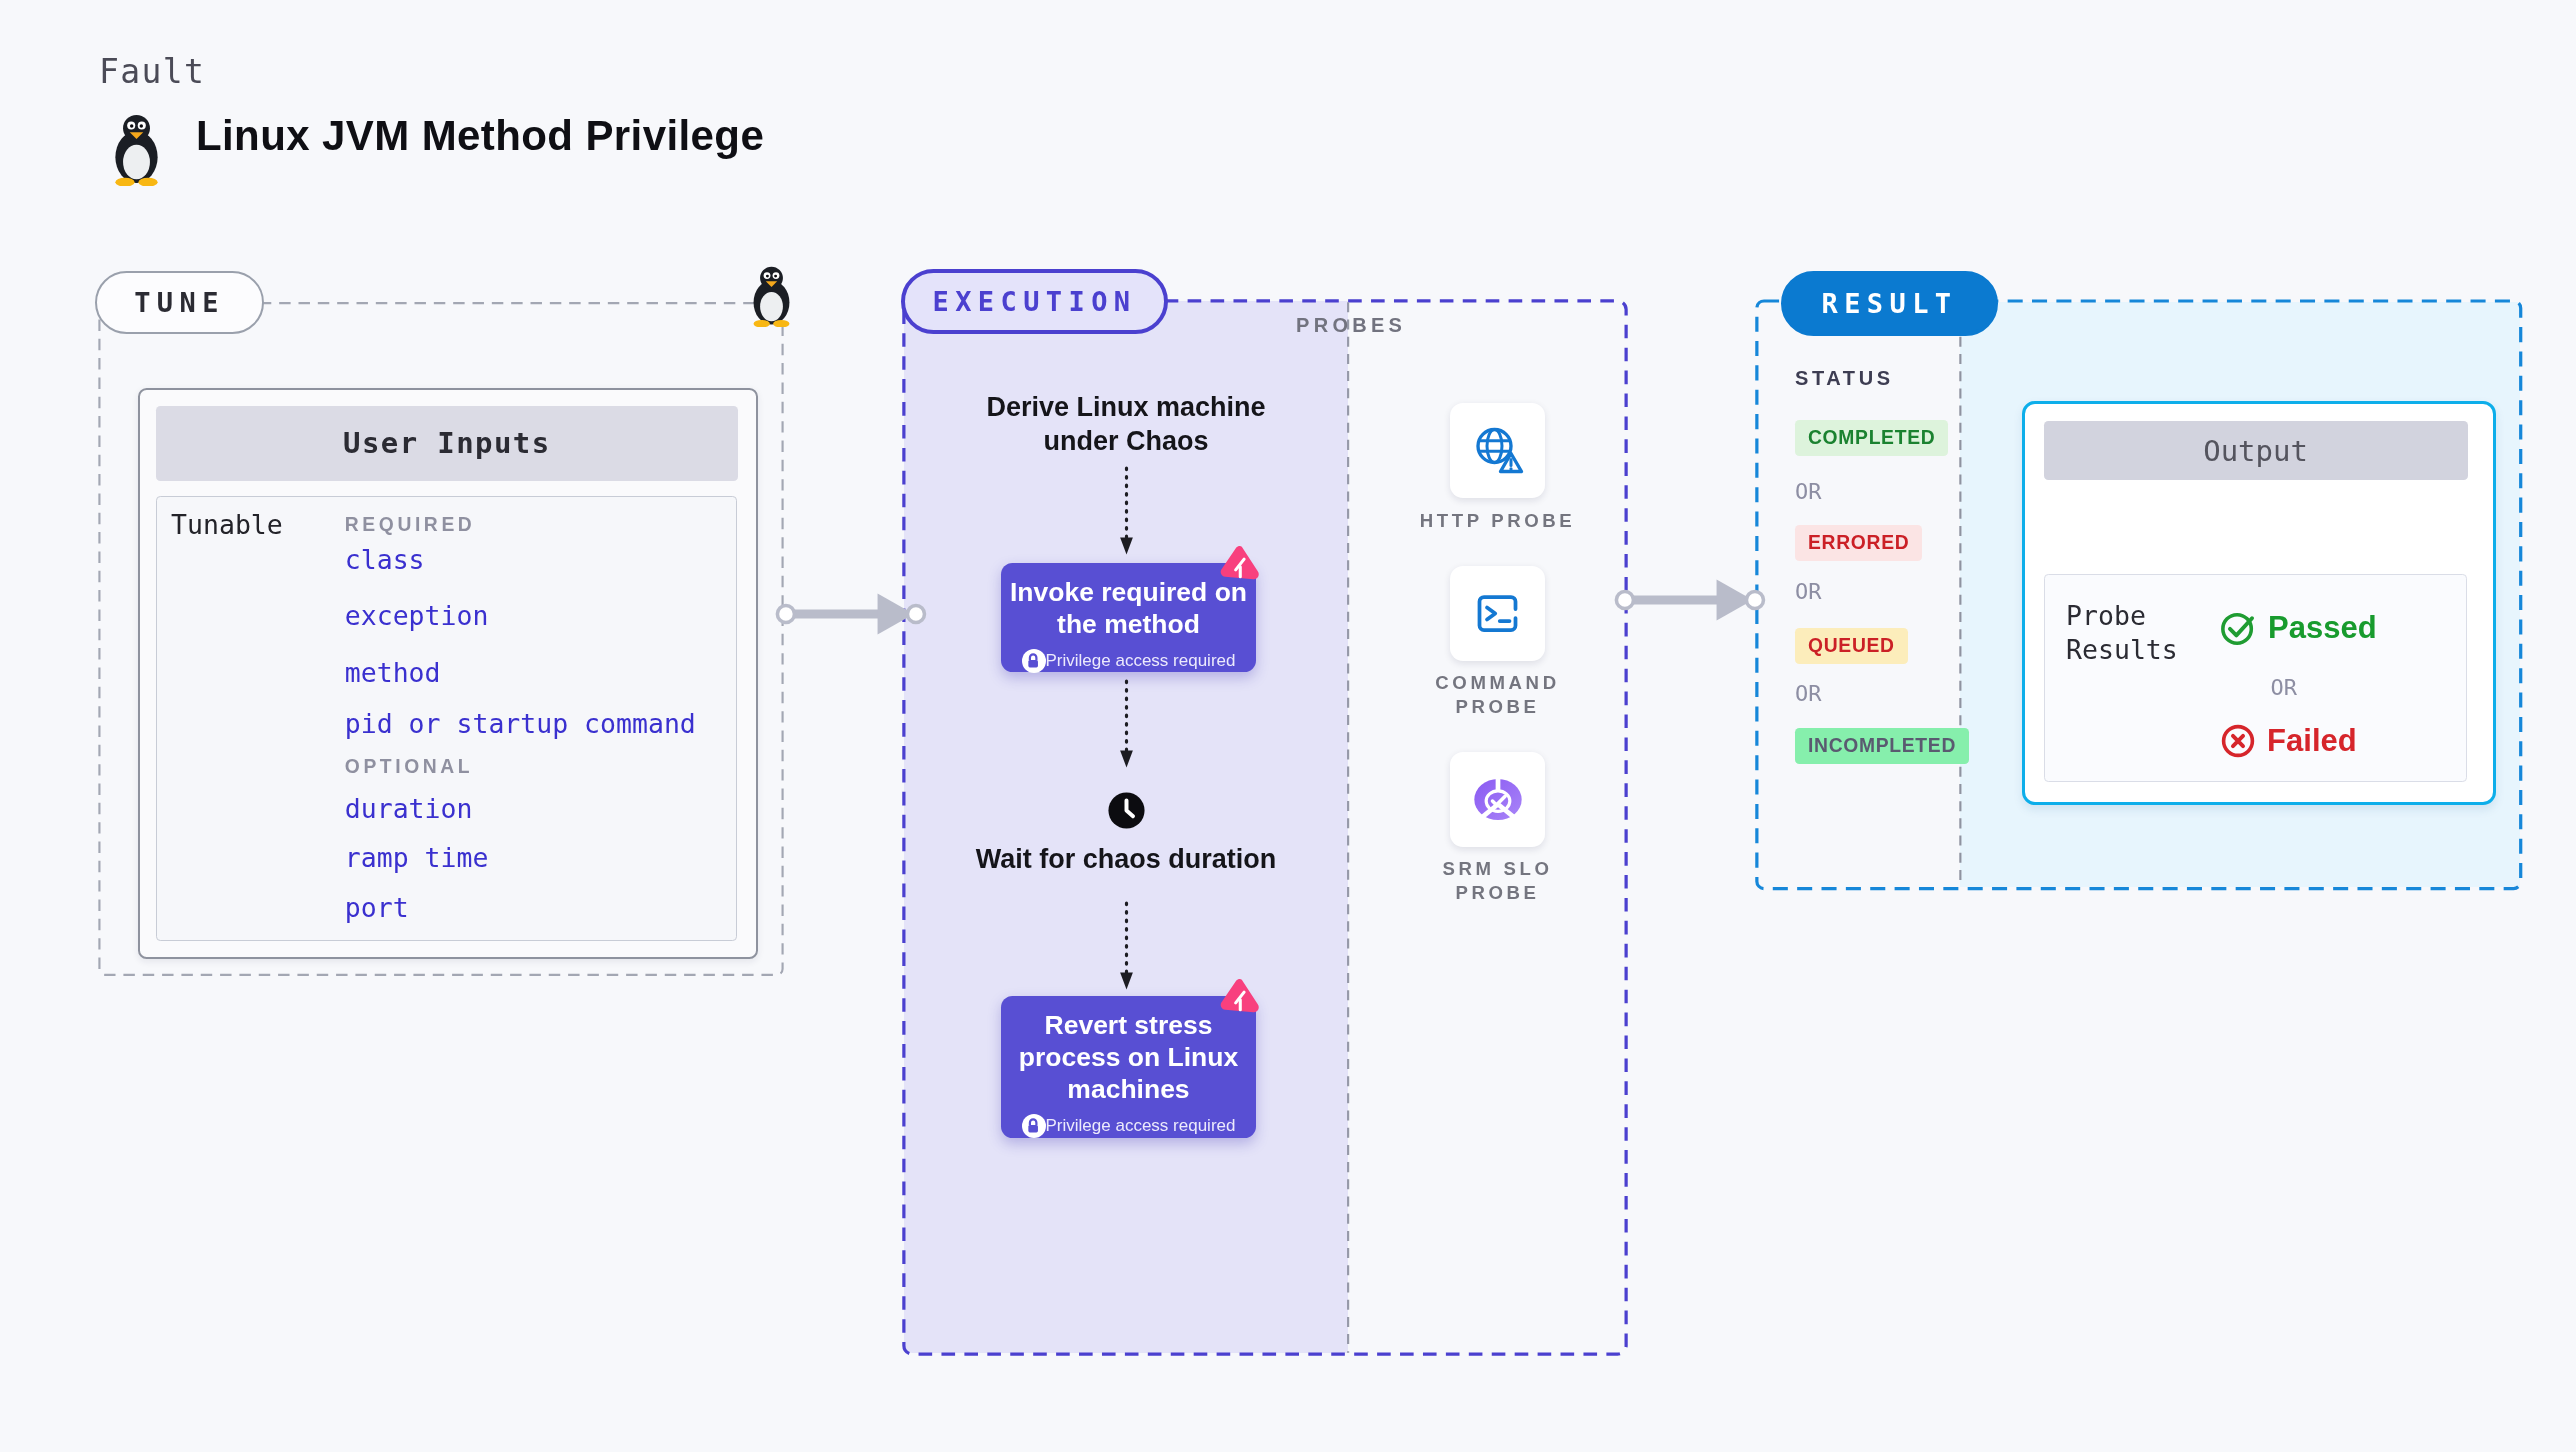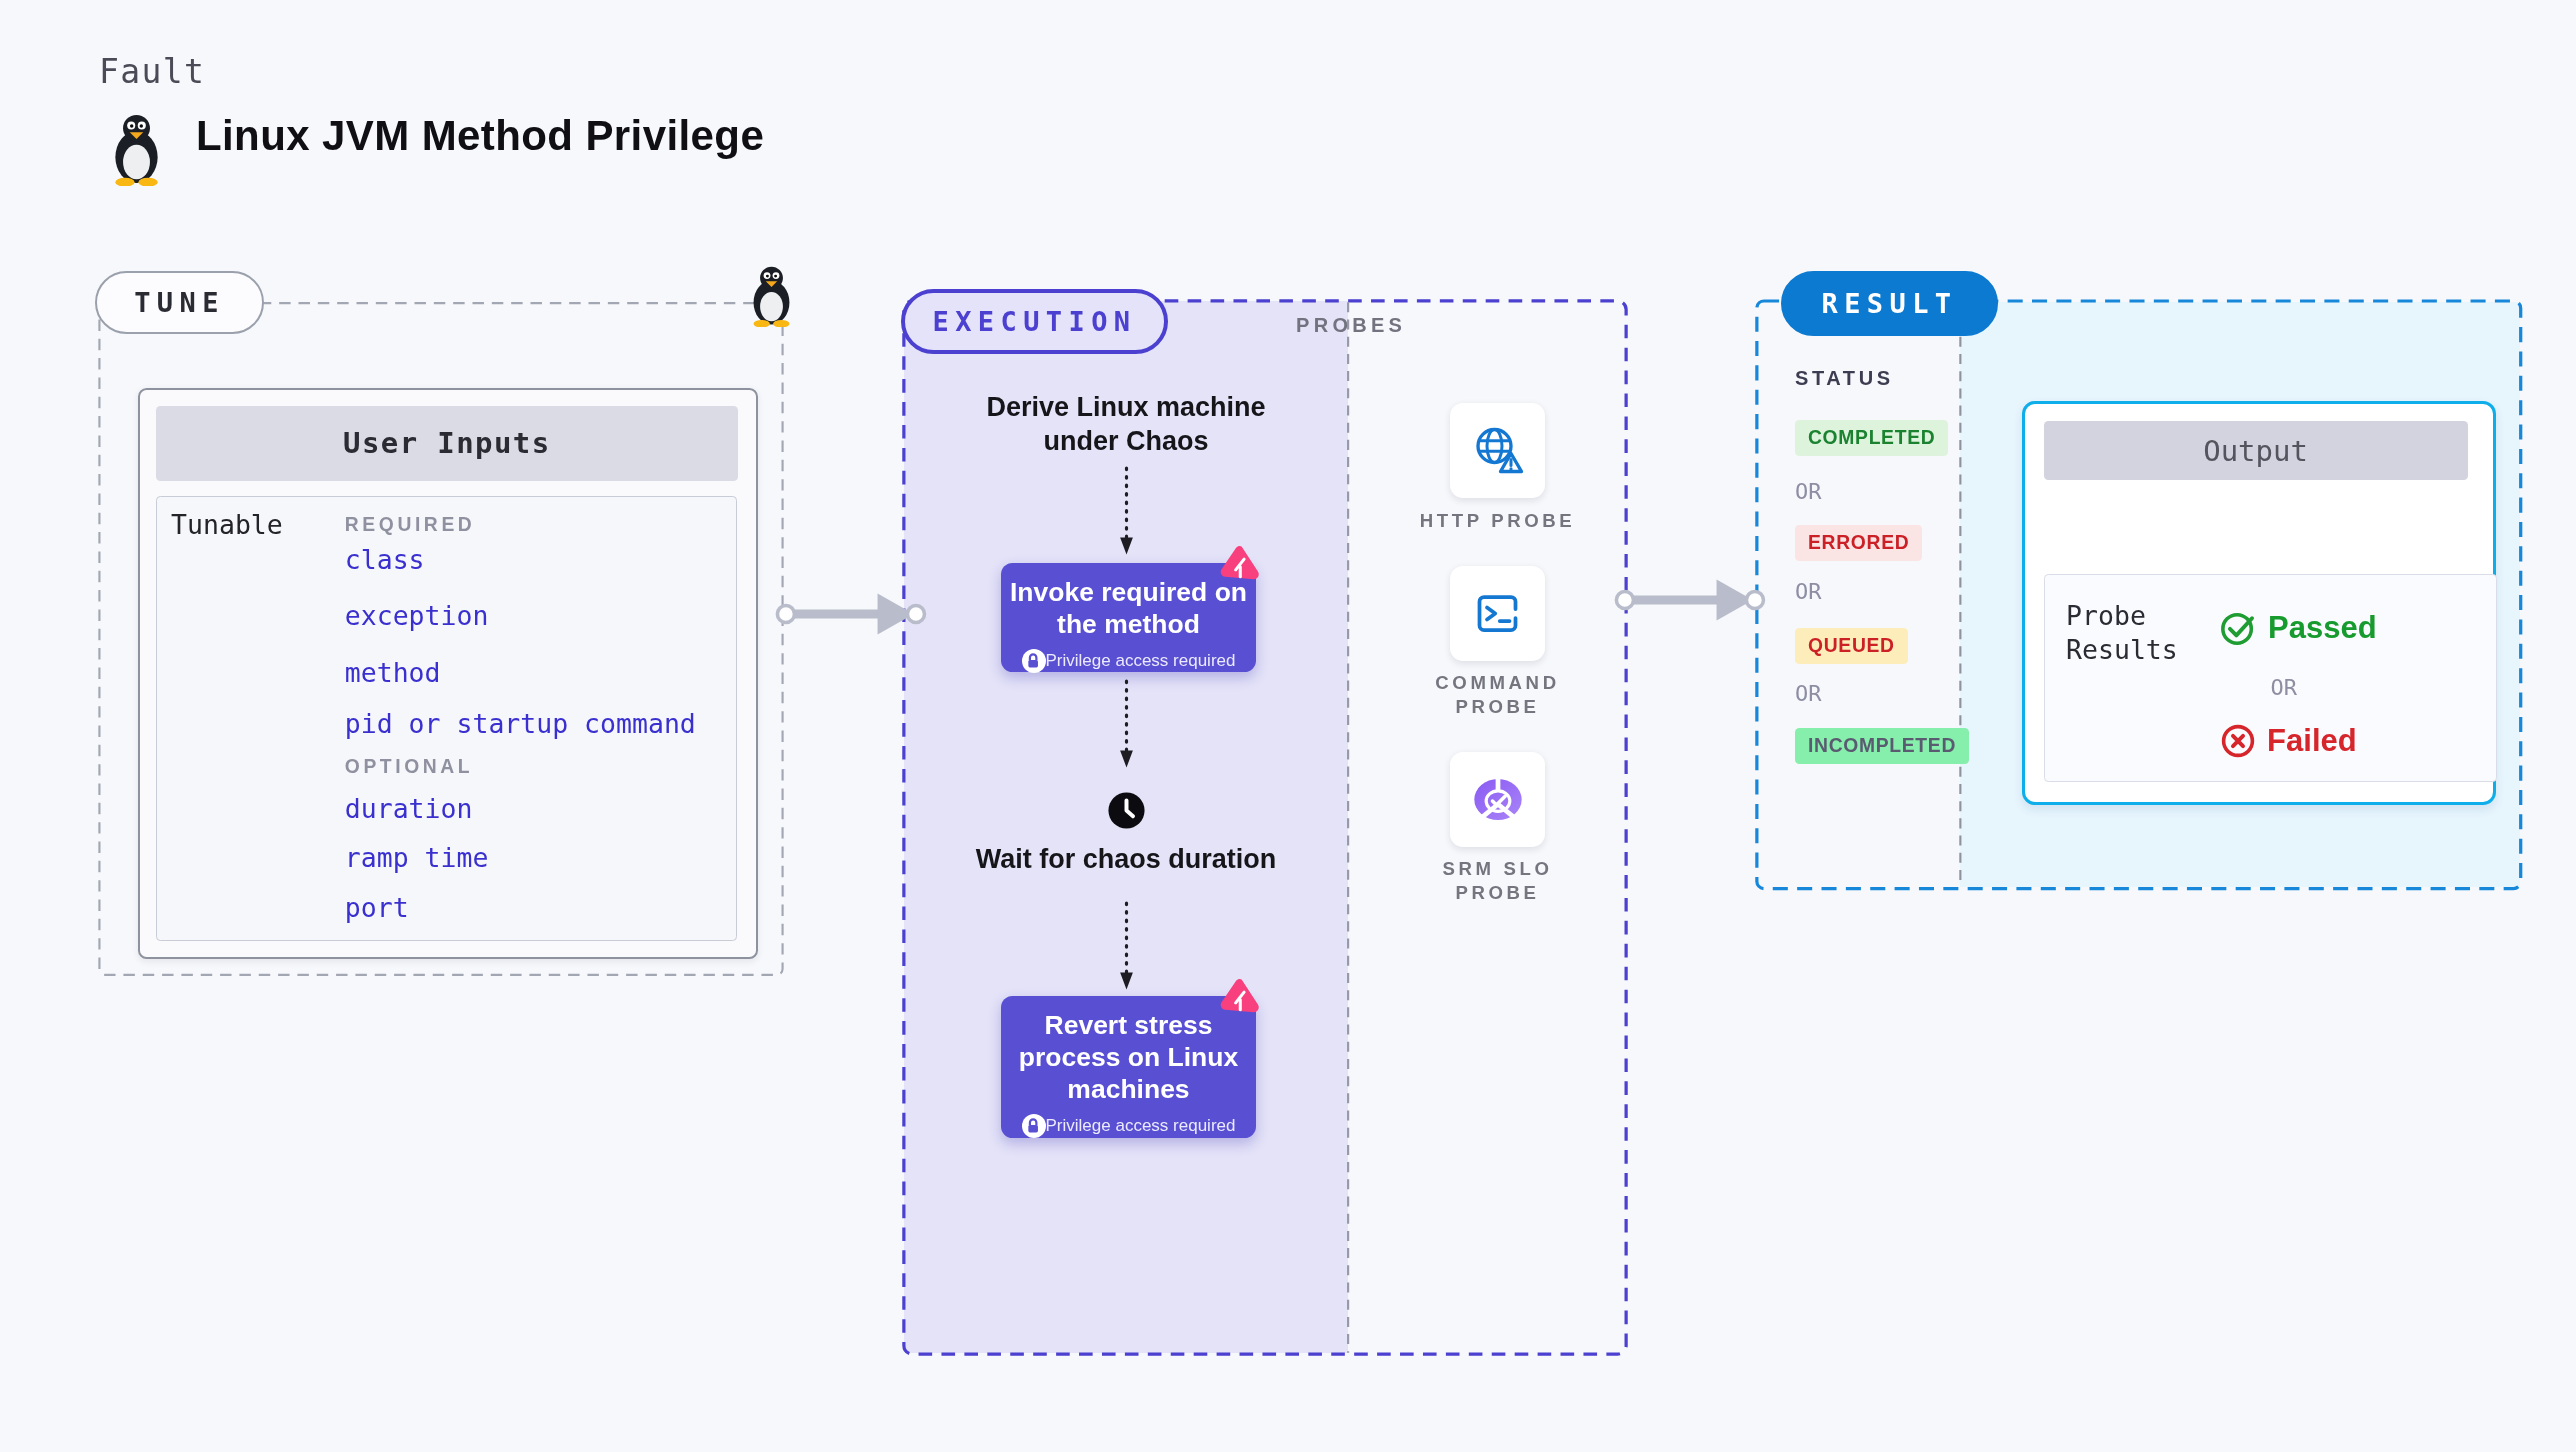--- a/index.html
+++ b/index.html
@@ -11,21 +11,21 @@
   
   .kicker{left:99px;top:52px;font-size:33px;color:#4b4b57;letter-spacing:1.4px;}
   .page-title{left:196px;top:112px;font-size:42px;font-weight:bold;color:#0f0f14;letter-spacing:0.4px;}
 
   
   .pill{display:flex;align-items:center;justify-content:center;border-radius:43px;
         font-weight:bold;font-size:27px;letter-spacing:6.4px;z-index:6;}
   .pill-tune{left:95px;top:271px;width:165px;height:59px;background:#fcfcfe;
              border:2.9px solid #9aa0ac;color:#2b2b33;}
   .pill-exec{left:901px;top:269px;width:259px;height:57px;background:#e4e3fa;
-             border:4.3px solid #4b40cf;color:#4b40cf;margin-top:20px;}
+             border:4.3px solid #4b40cf;color:#4b40cf;}
   .pill-result{left:1781px;top:271px;width:209px;height:57px;background:#0b7ad0;
                border:4.3px solid #0b7ad0;color:#ffffff;}
 
   
   .tune-card{left:138px;top:388px;width:616px;height:567px;background:#fafafc;
              border:2.1px solid #8e929e;border-radius:8.6px;box-shadow:0 2.1px 7.2px rgba(30,30,60,.08);}
   .tune-card-header{left:15.8px;top:15.8px;width:582px;height:75px;background:#dbdbe5;border-radius:4.3px;
              display:flex;align-items:center;justify-content:center;font-size:29px;font-weight:bold;
              color:#2b2b33;letter-spacing:1.4px;}
   .tune-table{left:15.8px;top:106px;width:579px;height:443px;background:#f6f7fa;
@@ -67,21 +67,21 @@
 
   .output-card{left:2022px;top:401px;width:468px;height:398px;background:#ffffff;
                border:3.6px solid #0daeea;border-radius:13px;z-index:3;
                box-shadow:0 4.3px 10px rgba(0,80,140,.10);}
   .output-header{left:18.6px;top:17px;width:424px;height:59px;background:#d2d3de;border-radius:4.3px;
                display:flex;align-items:center;justify-content:center;font-size:29px;color:#54545e;}
   .output-row{left:18.6px;width:421px;background:#fafbfe;border:1.4px solid #dadde7;border-radius:4.3px;}
   .row-metrics{top:93px;height:57px;display:flex;align-items:center;}
   .metrics-label{margin-left:21.5px;font-size:26.5px;color:#2b2b33;}
   .metrics-value{margin-left:69px;font-size:26.5px;color:#5044ef;}
-  .row-proberes{top:170px;height:206px;padding-left:30px;}
+  .row-proberes{top:170px;height:206px;}
   .proberes-label{left:21.5px;top:24px;width:150px;font-size:26.5px;line-height:34px;color:#2b2b33;}
   .pf-row{display:flex;align-items:center;gap:11.5px;}
   .passed-text{font-size:31px;font-weight:bold;color:#189b2e;}
   .failed-text{font-size:31px;font-weight:bold;color:#d6252b;}
 
   svg{display:block;}
 </style>
 </head>
 <body>
 

